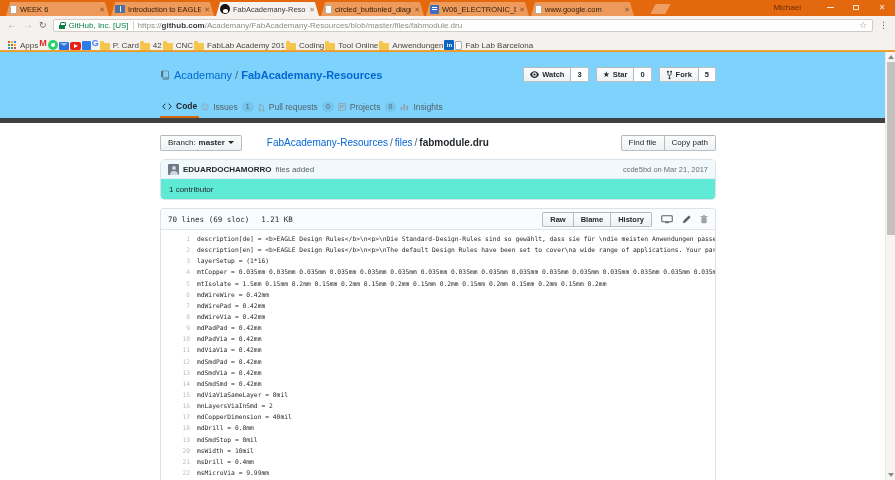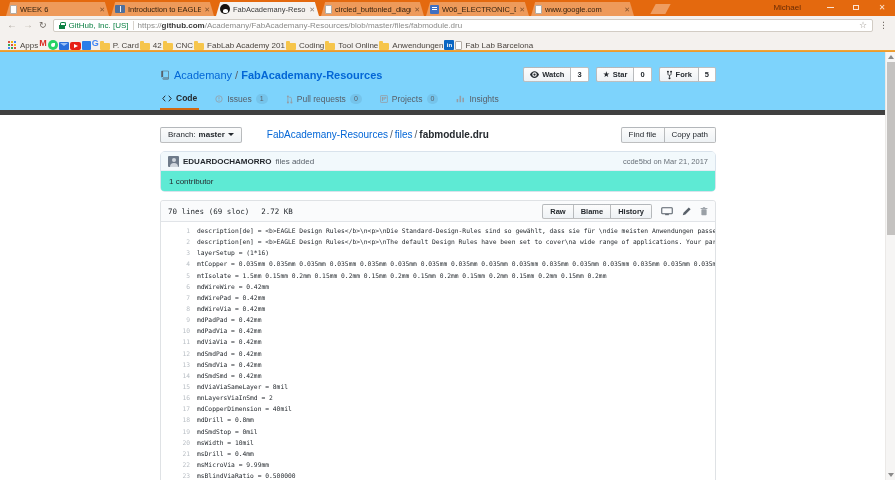--- a/index.html
+++ b/index.html
@@ -112,21 +112,21 @@
     background:linear-gradient(#fcfcfc,#eef2f5); border:1px solid rgba(27,31,35,.28);
     border-radius:2px 0 0 2px; font-size:7.5px; font-weight:bold; color:#24292e;
   }
   .scount {
     display:flex; align-items:center; height:15px; padding:0 6px;
     background:#fff; border:1px solid rgba(27,31,35,.28); border-left:none;
     border-radius:0 2px 2px 0; font-size:7.5px; font-weight:bold; color:#24292e;
   }
   .oct { display:inline-flex; }
 
-  .reponav { display:flex; gap:14px; margin-top:8px; }
+  .reponav { display:flex; margin-top:16px; }
   .nav-item { display:flex; align-items:center; gap:4px; padding:0 2px 5px 2px; font-size:8.5px; color:#586069; }
   .nav-item .oct { color:#959da5; }
   .nav-item.active { color:#24292e; font-weight:bold; border-bottom:2px solid #d26911; }
   .nav-item.active .oct { color:#24292e; }
   .counter { background:rgba(27,31,35,.08); border-radius:8px; padding:0 4px; font-size:7px; color:#586069; font-weight:normal; line-height:10px; }
 
   .file-nav { display:flex; align-items:center; margin-top:11px; height:17px; }
   .branch-btn {
     display:flex; align-items:center; gap:3px; height:16px; padding:0 7px;
     background:linear-gradient(#fcfcfc,#eef2f5); border:1px solid rgba(27,31,35,.28);
@@ -468,21 +468,21 @@
         <a class="commit-msg">files added</a>
         <span class="commit-meta">ccde5bd on Mar 21, 2017</span>
       </div>
       <div class="contrib-row">
         <span>1 contributor</span>
       </div>
     </div>
 
     <div class="file-box">
       <div class="file-header">
-        <span class="file-meta"><span>70 lines (69 sloc)</span><span class="kb">2.72 KB</span></span>
+        <span class="file-meta"><span>70 lines (69 sloc)</span><span class="kb">1.21 KB</span></span>
         <span class="fh-actions">
           <span class="btn-group">
             <span class="gbtn">Raw</span>
             <span class="gbtn">Blame</span>
             <span class="gbtn">History</span>
           </span>
           <span class="fh-ic">
               <svg width="12" height="9" viewBox="0 0 16 12">
                 <rect x="1" y="1" width="14" height="8" rx="1" fill="none" stroke="currentColor" stroke-width="1.4"></rect>
                 <rect x="5.5" y="9.5" width="5" height="1.4" fill="currentColor"></rect>

